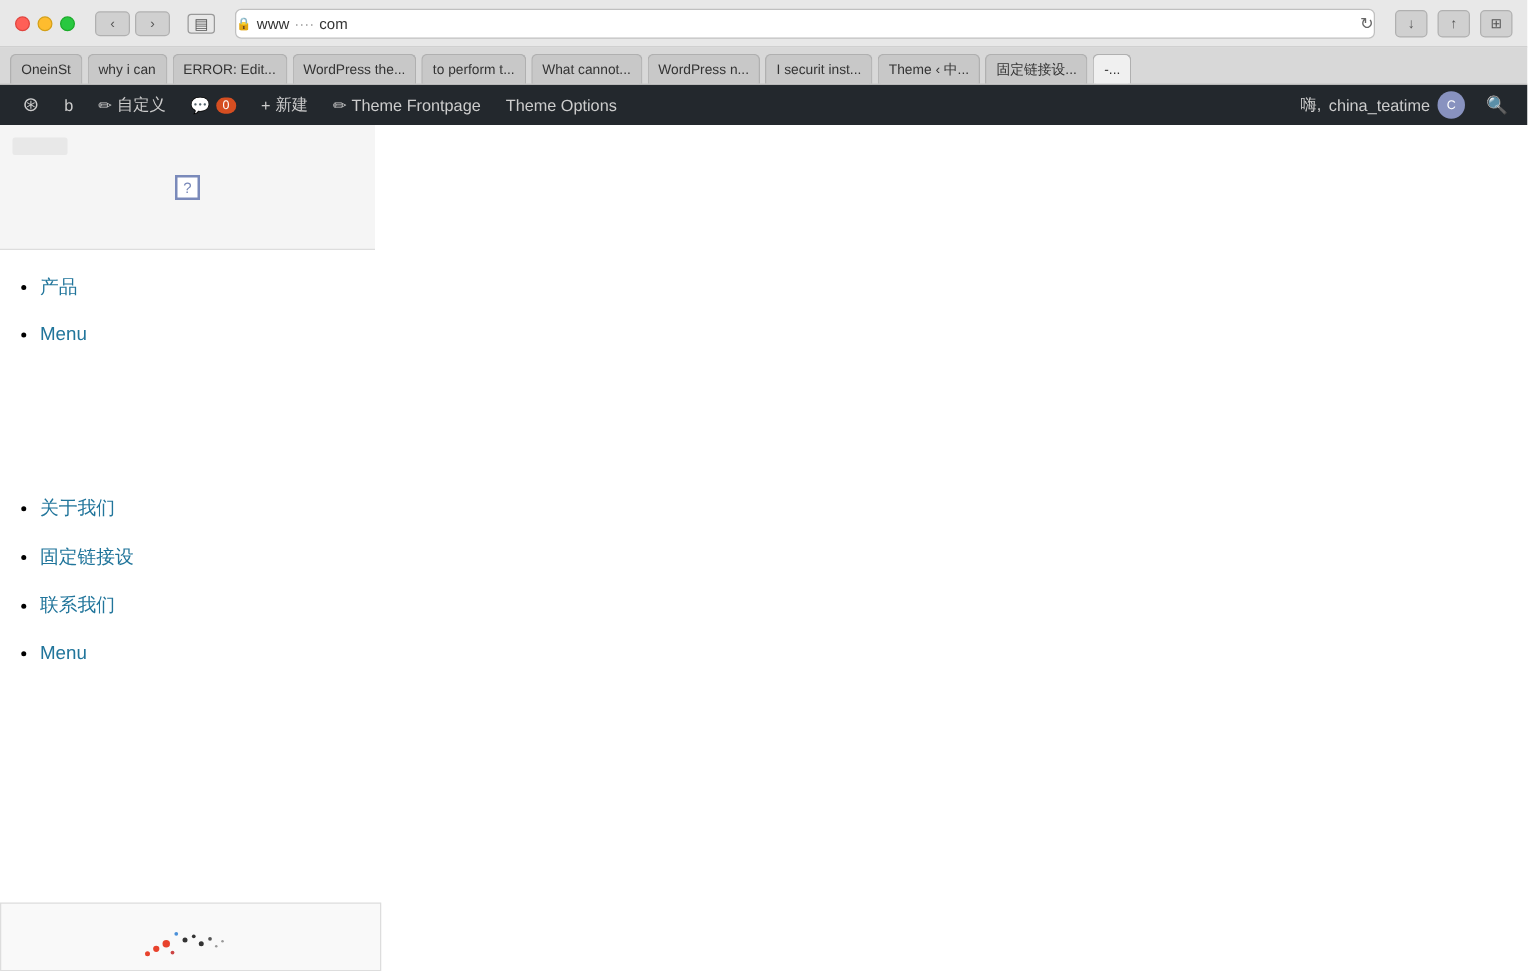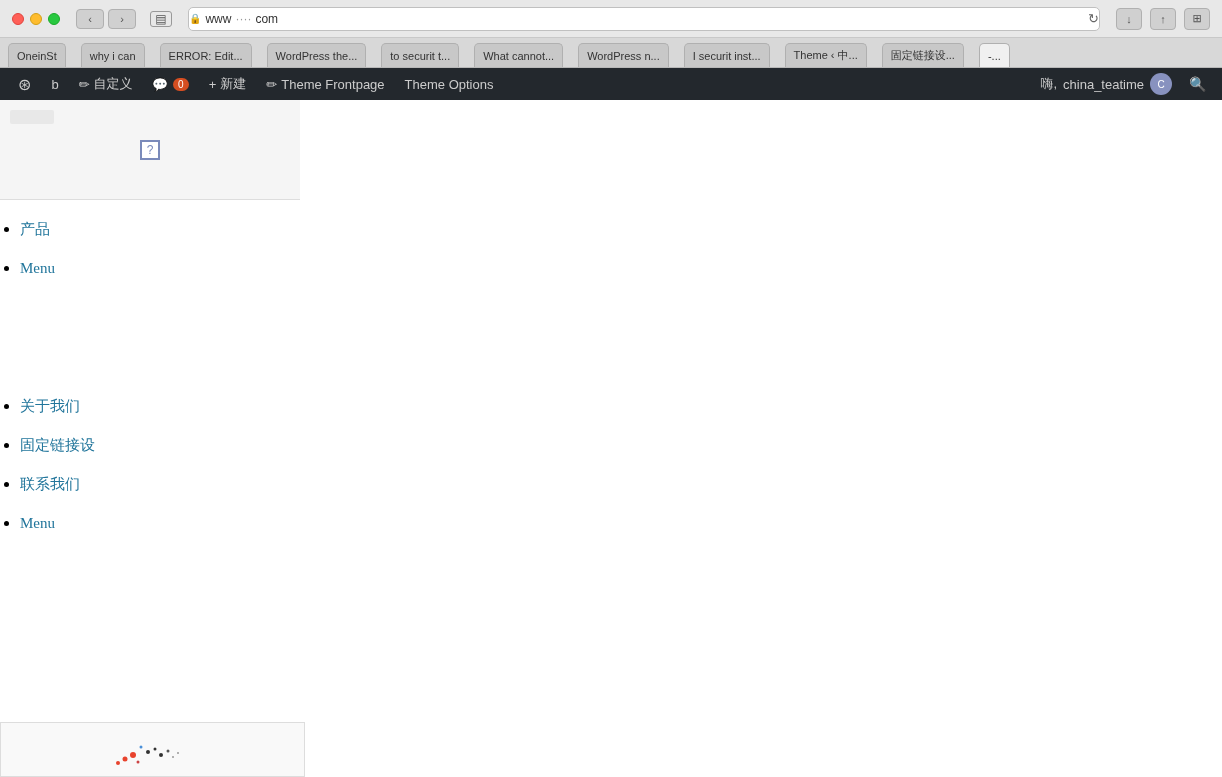--- a/index.html
+++ b/index.html
@@ -72,21 +72,21 @@
       cursor: pointer;
     }
 
     
     .browser-tabs {
       height: 30px;
       background: #d8d8d8;
       display: flex;
       align-items: flex-end;
       padding: 0 8px;
-      gap: 15px;
+      gap: 4px;
       border-bottom: 1px solid #b8b8b8;
       overflow: hidden;
     }
     .browser-tab {
       height: 24px;
       background: #c8c8c8;
       border-radius: 5px 5px 0 0;
       padding: 0 8px;
       font-size: 11px;
       color: #333;
@@ -192,22 +192,21 @@
       background: #e8e8e8;
       border-radius: 2px;
       position: absolute;
       top: 10px;
       left: 10px;
     }
 
     
     .nav-list {
       list-style: disc;
-      padding: 20px 20px;
-      font-family: Liberation Serif, serif;
+      padding: 20px 32px;
     }
     .nav-list li {
       margin-bottom: 20px;
     }
     .nav-list li a {
       color: #21759b;
       text-decoration: none;
       font-size: 15px;
     }
 
@@ -254,21 +253,21 @@
     <div class="tb-action-btn">↑</div>
     <div class="tb-action-btn">⊞</div>
   </div>
 </div>
 
 <div class="browser-tabs">
   <div class="browser-tab">OneinSt</div>
   <div class="browser-tab">why i can</div>
   <div class="browser-tab">ERROR: Edit...</div>
   <div class="browser-tab">WordPress the...</div>
-  <div class="browser-tab">to securit t...</div>
+  <div class="browser-tab">to perform t...</div>
   <div class="browser-tab">What cannot...</div>
   <div class="browser-tab">WordPress n...</div>
   <div class="browser-tab">I securit inst...</div>
   <div class="browser-tab">Theme ‹ 中...</div>
   <div class="browser-tab">固定链接设...</div>
   <div class="browser-tab active">-...</div>
 </div>
 
 <div class="wp-admin-bar">
   <div class="wp-admin-bar-item">

